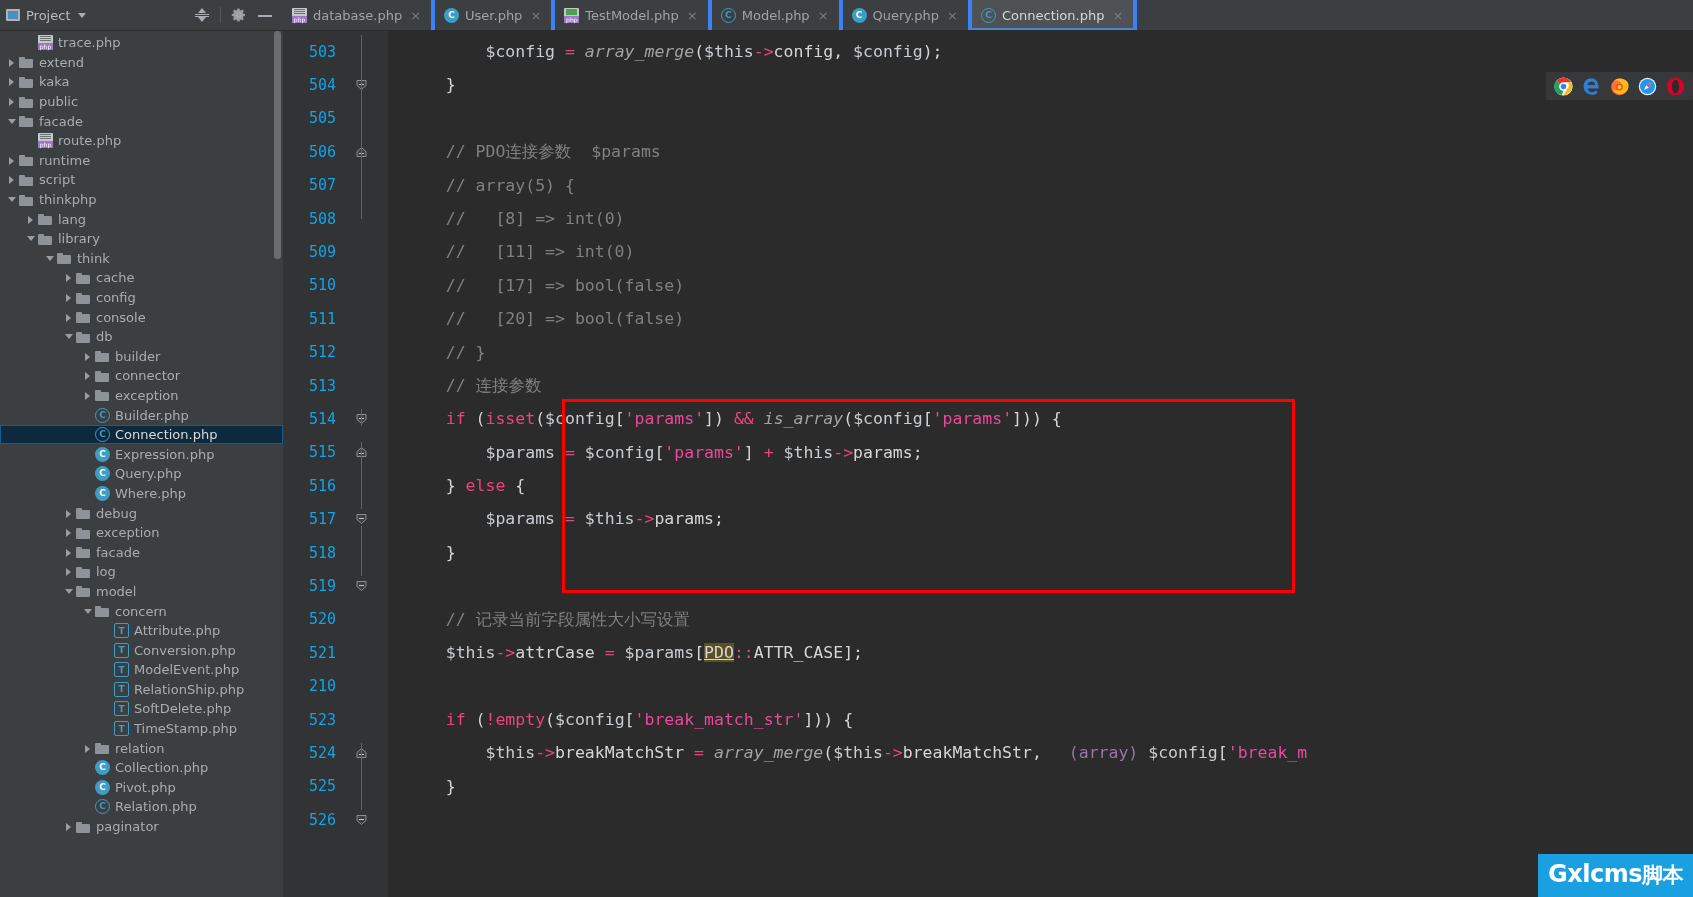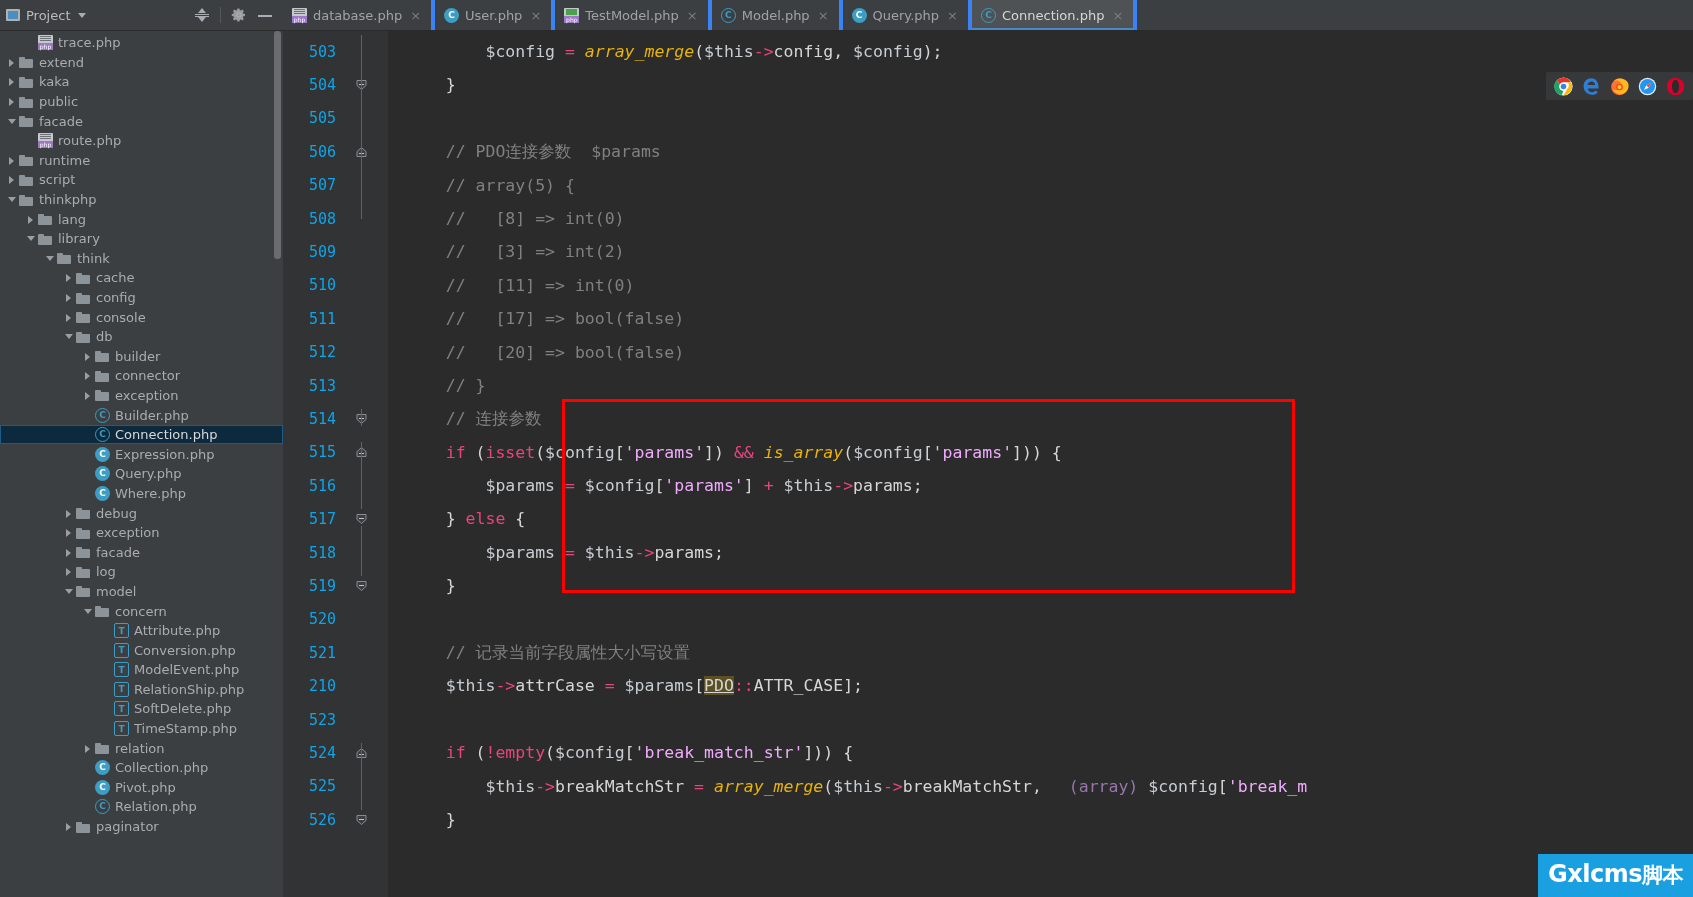--- a/index.html
+++ b/index.html
@@ -222,24 +222,24 @@
   }
   .cline {
     height: 33.4px; line-height: 33.4px; white-space: pre;
     padding-left: 18px; color: #a9b7c6;
     position: relative;
   }
 
   
   .t-comment  { color: #808080; }
   .t-kw       { color: #e8447f; }
-  .t-fn       { color: #eab308; font-style: italic; }
+  .t-fn       { color: #a3a3a3; font-style: italic; }
   .t-fn2      { color: #e8447f; }
   .t-var      { color: #c8cdd2; }
-  .t-str      { color: #f0abfc; }
+  .t-str      { color: #ec4899; }
   .t-op       { color: #e8447f; }
   .t-plain    { color: #d6d6d6; }
   .t-punct    { color: #d6d6d6; }
   .t-cast     { color: #9876aa; margin-left: 17px; }
   .t-hl       { background: #5b5023; text-decoration: underline; color: #d6d6d6; }
   .t-arrow    { color: #e8447f; }
 
   
   .redbox {
     position: absolute;
@@ -764,21 +764,20 @@
           <div class="fold-line" style="top: 712.08px; height: 66.8px; right: 26px;"></div>
         </div>
       <div class="code" id="code">
         <div class="redbox"></div>
       <div class="cline"><span class="t-plain">        </span><span class="t-var">$config</span><span class="t-plain"> </span><span class="t-op">=</span><span class="t-plain"> </span><span class="t-fn">array_merge</span><span class="t-punct">(</span><span class="t-var">$this</span><span class="t-arrow">-&gt;</span><span class="t-plain">config</span><span class="t-punct">, </span><span class="t-var">$config</span><span class="t-punct">);</span></div>
           <div class="cline"><span class="t-punct">    }</span></div>
           <div class="cline"><span class="t-plain"></span></div>
           <div class="cline"><span class="t-comment">    // PDO连接参数  $params</span></div>
           <div class="cline"><span class="t-comment">    // array(5) {</span></div>
           <div class="cline"><span class="t-comment">    //   [8] =&gt; int(0)</span></div>
-          <div class="cline"><span class="t-comment">    //   [3] =&gt; int(2)</span></div>
           <div class="cline"><span class="t-comment">    //   [11] =&gt; int(0)</span></div>
           <div class="cline"><span class="t-comment">    //   [17] =&gt; bool(false)</span></div>
           <div class="cline"><span class="t-comment">    //   [20] =&gt; bool(false)</span></div>
           <div class="cline"><span class="t-comment">    // }</span></div>
           <div class="cline"><span class="t-comment">    // 连接参数</span></div>
           <div class="cline"><span class="t-plain">    </span><span class="t-kw">if</span><span class="t-punct"> (</span><span class="t-fn2">isset</span><span class="t-punct">(</span><span class="t-var">$config</span><span class="t-punct">[</span><span class="t-str">'params'</span><span class="t-punct">]) </span><span class="t-op">&amp;&amp;</span><span class="t-plain"> </span><span class="t-fn">is_array</span><span class="t-punct">(</span><span class="t-var">$config</span><span class="t-punct">[</span><span class="t-str">'params'</span><span class="t-punct">])) {</span></div>
           <div class="cline"><span class="t-plain">        </span><span class="t-var">$params</span><span class="t-plain"> </span><span class="t-op">=</span><span class="t-plain"> </span><span class="t-var">$config</span><span class="t-punct">[</span><span class="t-str">'params'</span><span class="t-punct">] </span><span class="t-op">+</span><span class="t-plain"> </span><span class="t-var">$this</span><span class="t-arrow">-&gt;</span><span class="t-plain">params;</span></div>
           <div class="cline"><span class="t-punct">    } </span><span class="t-kw">else</span><span class="t-punct"> {</span></div>
           <div class="cline"><span class="t-plain">        </span><span class="t-var">$params</span><span class="t-plain"> </span><span class="t-op">=</span><span class="t-plain"> </span><span class="t-var">$this</span><span class="t-arrow">-&gt;</span><span class="t-plain">params;</span></div>
           <div class="cline"><span class="t-punct">    }</span></div>

